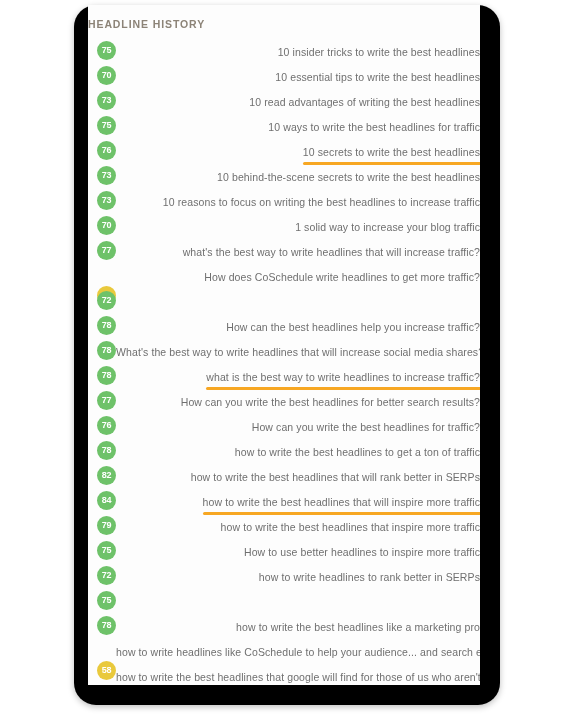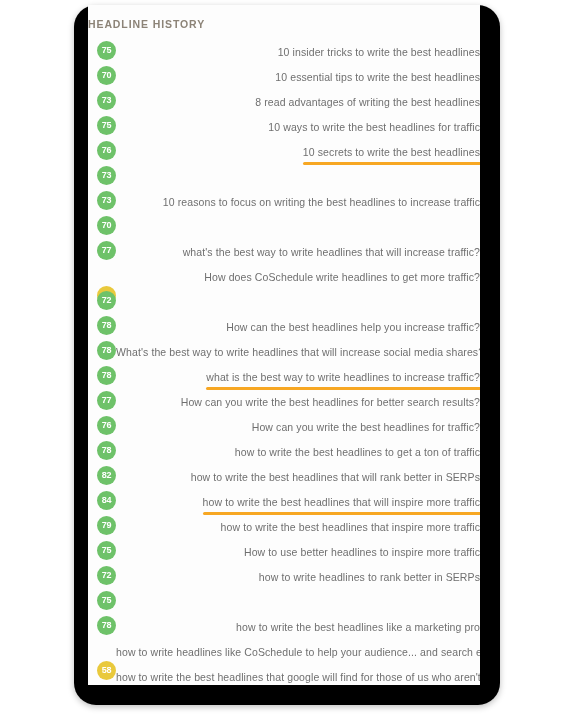--- a/index.html
+++ b/index.html
@@ -125,39 +125,41 @@
         <li class="history-row">
           <span class="score-badge green">75</span>
           <span class="headline-wrap"><span class="headline-text">10 insider tricks to write the best headlines</span></span>
         </li>
         <li class="history-row">
           <span class="score-badge green">70</span>
           <span class="headline-wrap"><span class="headline-text">10 essential tips to write the best headlines</span></span>
         </li>
         <li class="history-row">
           <span class="score-badge green">73</span>
-          <span class="headline-wrap"><span class="headline-text">8 read advantages of writing the best headlines</span></span>
+          <span class="headline-wrap"><span class="headline-text">10 read advantages of writing the best headlines</span></span>
         </li>
         <li class="history-row">
           <span class="score-badge green">75</span>
           <span class="headline-wrap"><span class="headline-text">10 ways to write the best headlines for traffic</span></span>
         </li>
         <li class="history-row">
           <span class="score-badge green">76</span>
           <span class="headline-wrap highlighted"><span class="headline-text">10 secrets to write the best headlines</span></span>
         </li>
         <li class="history-row">
           <span class="score-badge green">73</span>
+          <span class="headline-wrap"><span class="headline-text">10 behind-the-scene secrets to write the best headlines</span></span>
         </li>
         <li class="history-row">
           <span class="score-badge green">73</span>
           <span class="headline-wrap"><span class="headline-text">10 reasons to focus on writing the best headlines to increase traffic</span></span>
         </li>
         <li class="history-row">
           <span class="score-badge green">70</span>
+          <span class="headline-wrap"><span class="headline-text">1 solid way to increase your blog traffic</span></span>
         </li>
         <li class="history-row">
           <span class="score-badge green">77</span>
           <span class="headline-wrap"><span class="headline-text">what's the best way to write headlines that will increase traffic?</span></span>
         </li>
         <li class="history-row">
           <span class="score-badge yellow">63</span>
           <span class="headline-wrap"><span class="headline-text">How does CoSchedule write headlines to get more traffic?</span></span>
         </li>
         <li class="history-row">

